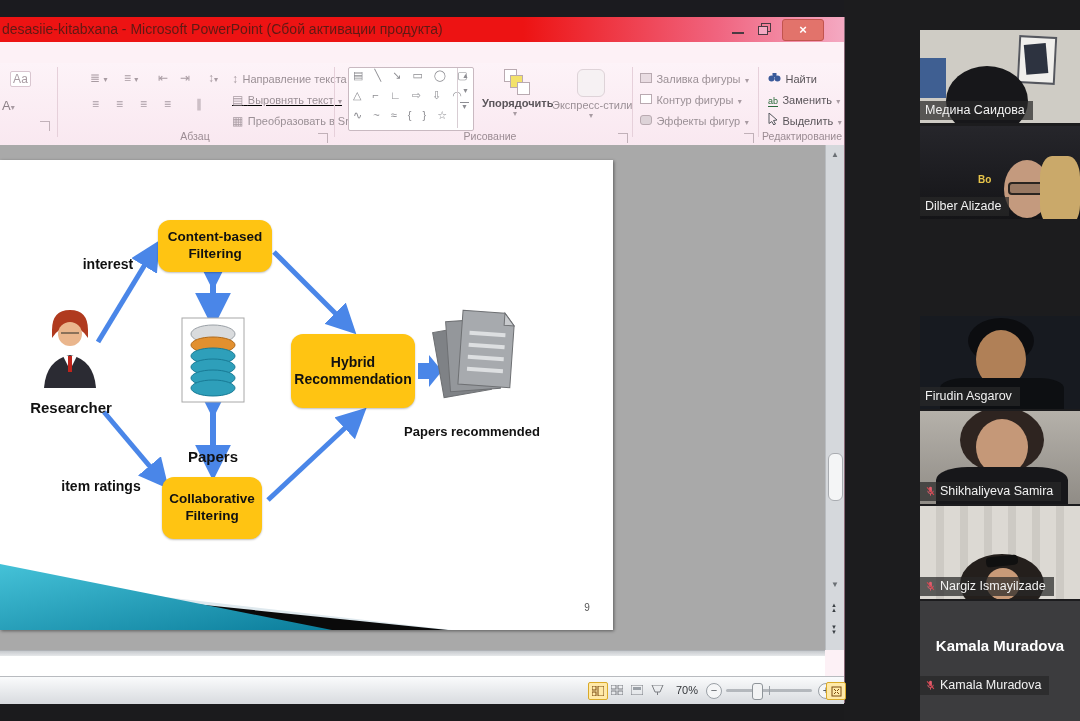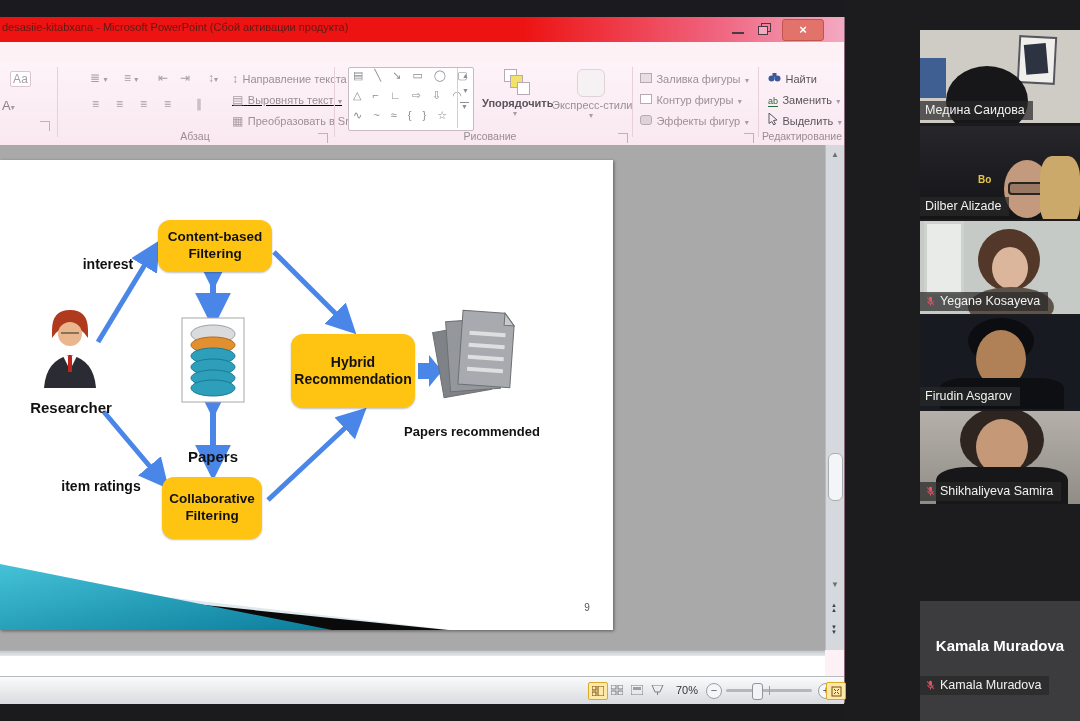--- a/index.html
+++ b/index.html
@@ -6,21 +6,21 @@
   .screen{position:relative;width:1080px;height:721px;overflow:hidden;
     background:#1b1b1d;font-family:"Liberation Sans",sans-serif;
     -webkit-font-smoothing:antialiased;}
   .abs{position:absolute;}
 
   
   .ppt{position:absolute;left:0;top:17px;width:844px;height:686px;background:#fdf1f6;
        border-right:1px solid #8a6a78;}
   .titlebar{position:absolute;left:0;top:0;width:100%;height:25px;
     background:linear-gradient(to right,#ed1313 0%,#ed1313 62%,#f0647f 85%,#f4a9c2 100%);}
-  .title-text{position:absolute;left:2px;top:4px;font-size:11px;color:#5f1a14;white-space:nowrap;}
+  .title-text{position:absolute;left:2px;top:4px;font-size:14px;color:#5f1a14;white-space:nowrap;}
   .winbtn{position:absolute;top:3px;width:26px;height:18px;text-align:center;color:#4a3a42;
     font-size:12px;line-height:18px;cursor:default;}
   .closebtn{position:absolute;top:2px;left:782px;width:40px;height:20px;background:#e2736b;
     border:1px solid #c2544e;border-radius:3px;color:#fff;font-weight:bold;text-align:center;
     line-height:19px;font-size:13px;}
   .minglyph{position:absolute;left:6px;top:12px;width:12px;height:2px;background:#4a3a42;}
   .restore-sq{position:absolute;border:1.5px solid #4a3a42;background:transparent;}
 
   .tabrow{position:absolute;left:0;top:25px;width:100%;height:21px;background:#f8e6ee;
     border-bottom:1px solid #ecd4df;}
@@ -374,37 +374,20 @@
       <div class="blob" style="left:84px;top:34px;width:46px;height:58px;background:#c49a7e;"></div>
       <div class="abs" style="left:88px;top:56px;width:38px;height:9px;border:2px solid #2a2420;border-radius:4px;background:rgba(20,18,16,.25);"></div>
       <div class="blob" style="left:120px;top:30px;width:40px;height:70px;background:#caa96a;border-radius:30%;"></div>
     </div>
     <div class="namebar">
 
       <span>Dilber Alizade</span>
     </div>
   </div>
 
-  <div class="tile" style="top:221px;">
-    <div class="scene s2">
-      <div class="abs" style="left:4px;top:0;width:34px;height:70px;background:#e9ebe9;border:3px solid #cdd2cd;"></div>
-      <div class="blob" style="left:58px;top:8px;width:62px;height:62px;background:#53382a;"></div>
-      <div class="blob" style="left:72px;top:26px;width:36px;height:42px;background:#dbb69c;"></div>
-      <div class="blob" style="left:48px;top:66px;width:86px;height:40px;background:#5e5348;"></div>
-    </div>
-    <div class="namebar">
-      <svg width="11" height="11" viewBox="0 0 16 16">
-          <path d="M6 3a2 2 0 0 1 4 0v4a2 2 0 0 1-4 0z" fill="#e25d6d"></path>
-          <path d="M4 7a4 4 0 0 0 8 0" stroke="#e25d6d" fill="none" stroke-width="1.3"></path>
-          <line x1="8" y1="11" x2="8" y2="14" stroke="#e25d6d" stroke-width="1.3"></line>
-          <line x1="3" y1="2" x2="13" y2="13" stroke="#d8454f" stroke-width="1.6"></line>
-        </svg>
-      <span>Yeganə Kosayeva</span>
-    </div>
-  </div>
 
   <div class="tile active" style="top:316px;">
     <div class="scene s3">
       <div class="blob" style="left:48px;top:2px;width:66px;height:46px;background:#0c0d10;"></div>
       <div class="blob" style="left:56px;top:14px;width:50px;height:58px;background:#b08057;"></div>
       <div class="blob" style="left:20px;top:62px;width:124px;height:50px;background:#0d0f12;border-radius:20%;"></div>
     </div>
     <div class="namebar">
 
       <span>Firudin Asgarov</span>
@@ -421,20 +404,36 @@
       <svg width="11" height="11" viewBox="0 0 16 16">
           <path d="M6 3a2 2 0 0 1 4 0v4a2 2 0 0 1-4 0z" fill="#e25d6d"></path>
           <path d="M4 7a4 4 0 0 0 8 0" stroke="#e25d6d" fill="none" stroke-width="1.3"></path>
           <line x1="8" y1="11" x2="8" y2="14" stroke="#e25d6d" stroke-width="1.3"></line>
           <line x1="3" y1="2" x2="13" y2="13" stroke="#d8454f" stroke-width="1.6"></line>
         </svg>
       <span>Shikhaliyeva Samira</span>
     </div>
   </div>
 
+  <div class="tile" style="top:506px;">
+    <div class="scene s5">
+      <div class="blob" style="left:40px;top:48px;width:84px;height:60px;background:#241f1c;"></div>
+      <div class="abs" style="left:66px;top:50px;width:32px;height:10px;background:#101010;border-radius:4px;transform:rotate(-6deg);"></div>
+      <div class="blob" style="left:66px;top:62px;width:34px;height:32px;background:#c89a78;"></div>
+    </div>
+    <div class="namebar">
+      <svg width="11" height="11" viewBox="0 0 16 16">
+          <path d="M6 3a2 2 0 0 1 4 0v4a2 2 0 0 1-4 0z" fill="#e25d6d"></path>
+          <path d="M4 7a4 4 0 0 0 8 0" stroke="#e25d6d" fill="none" stroke-width="1.3"></path>
+          <line x1="8" y1="11" x2="8" y2="14" stroke="#e25d6d" stroke-width="1.3"></line>
+          <line x1="3" y1="2" x2="13" y2="13" stroke="#d8454f" stroke-width="1.6"></line>
+        </svg>
+      <span>Nargiz Ismayilzade</span>
+    </div>
+  </div>
 
   <div class="tile" style="top:601px;height:120px;">
     <div class="scene s6">
       <div class="bigname">Kamala Muradova</div>
     </div>
     <div class="namebar" style="bottom:26px;">
       <svg width="11" height="11" viewBox="0 0 16 16">
           <path d="M6 3a2 2 0 0 1 4 0v4a2 2 0 0 1-4 0z" fill="#e25d6d"></path>
           <path d="M4 7a4 4 0 0 0 8 0" stroke="#e25d6d" fill="none" stroke-width="1.3"></path>
           <line x1="8" y1="11" x2="8" y2="14" stroke="#e25d6d" stroke-width="1.3"></line>

